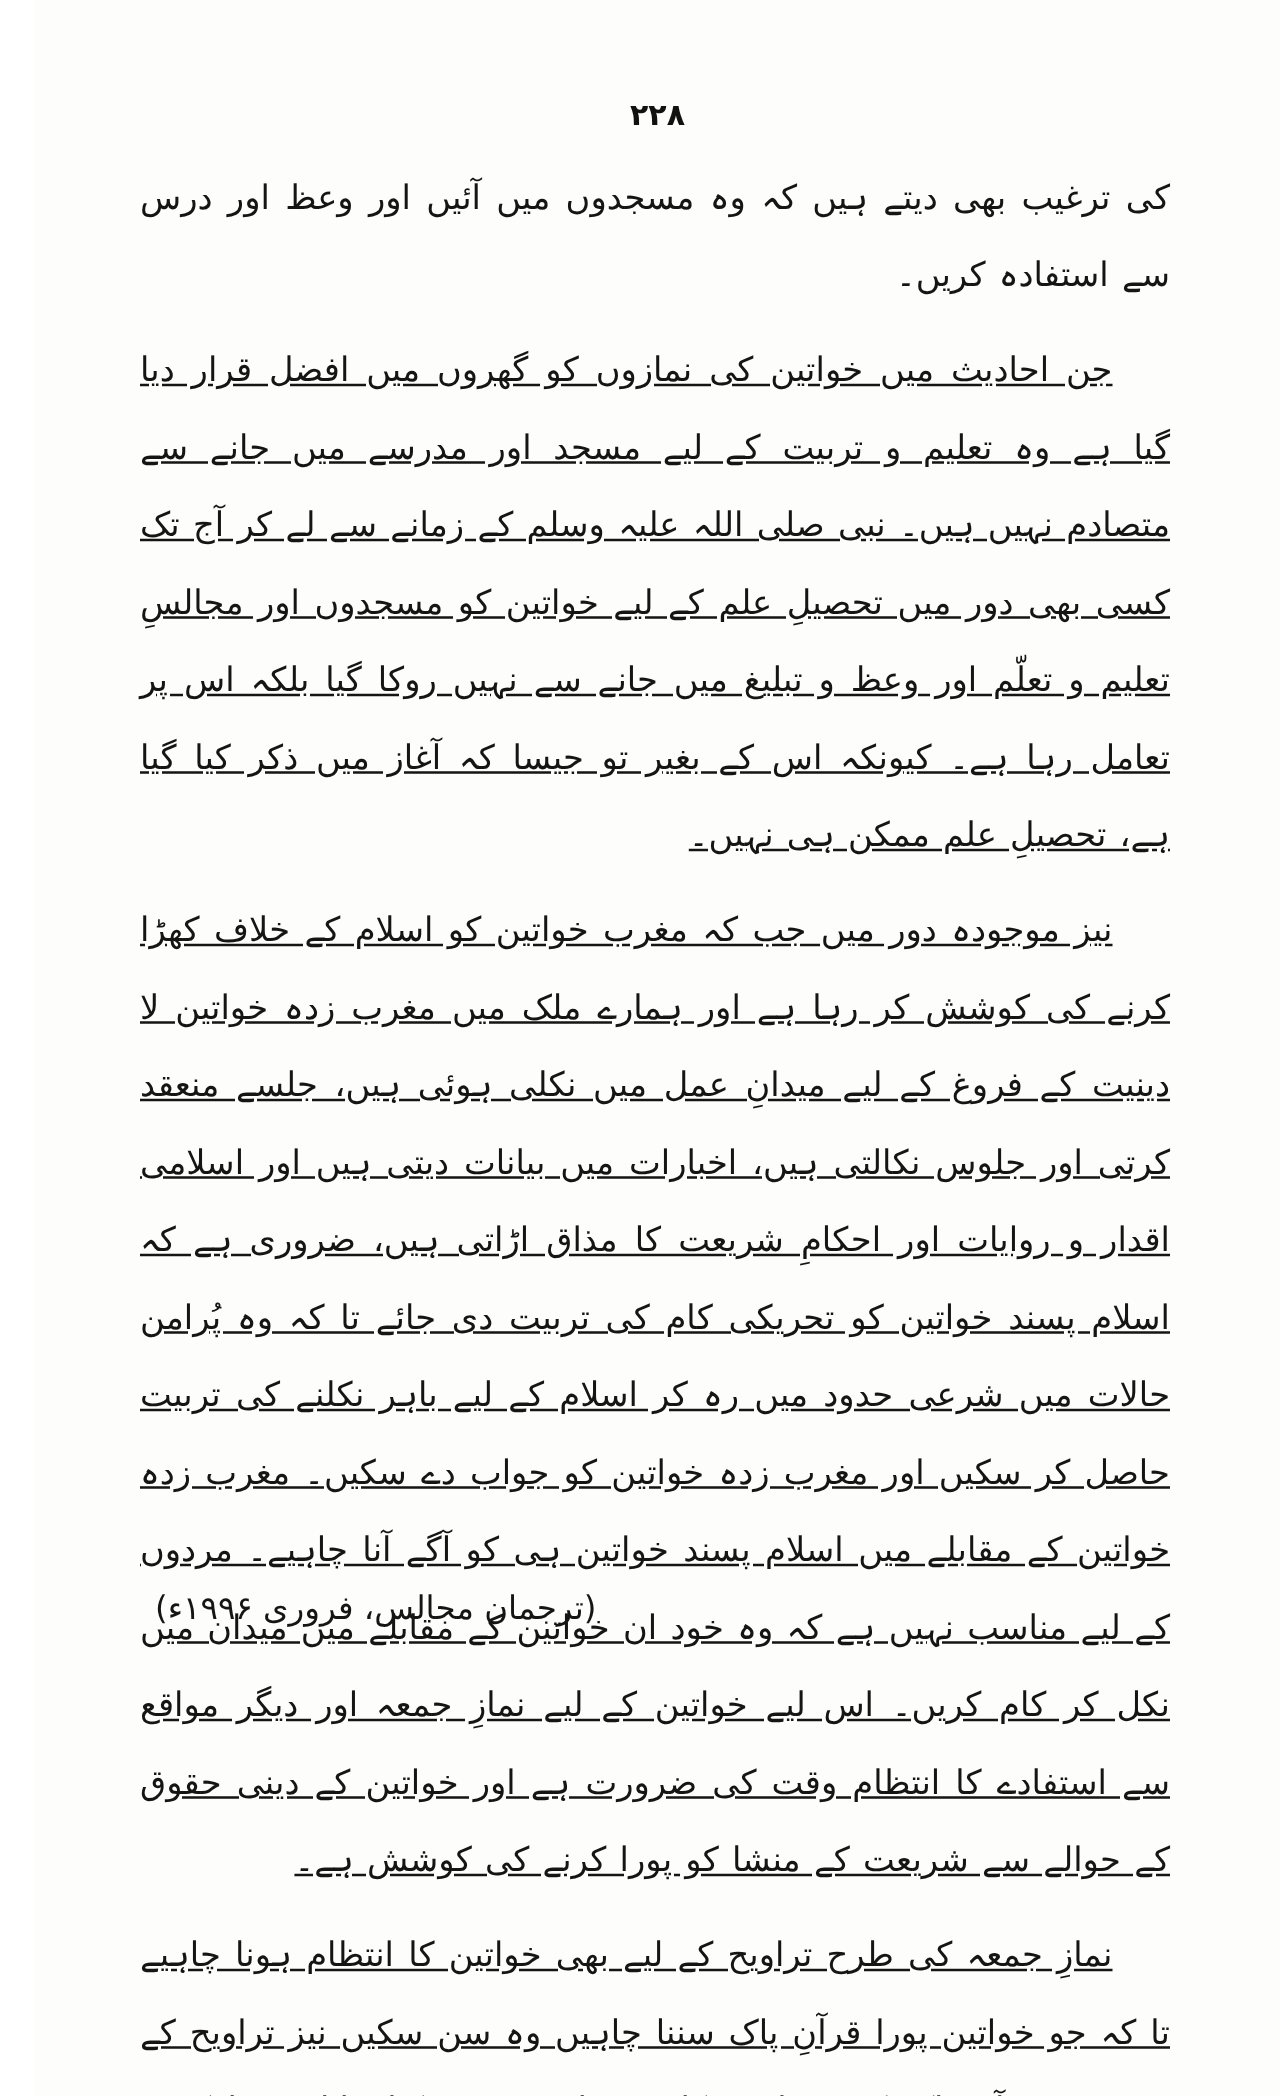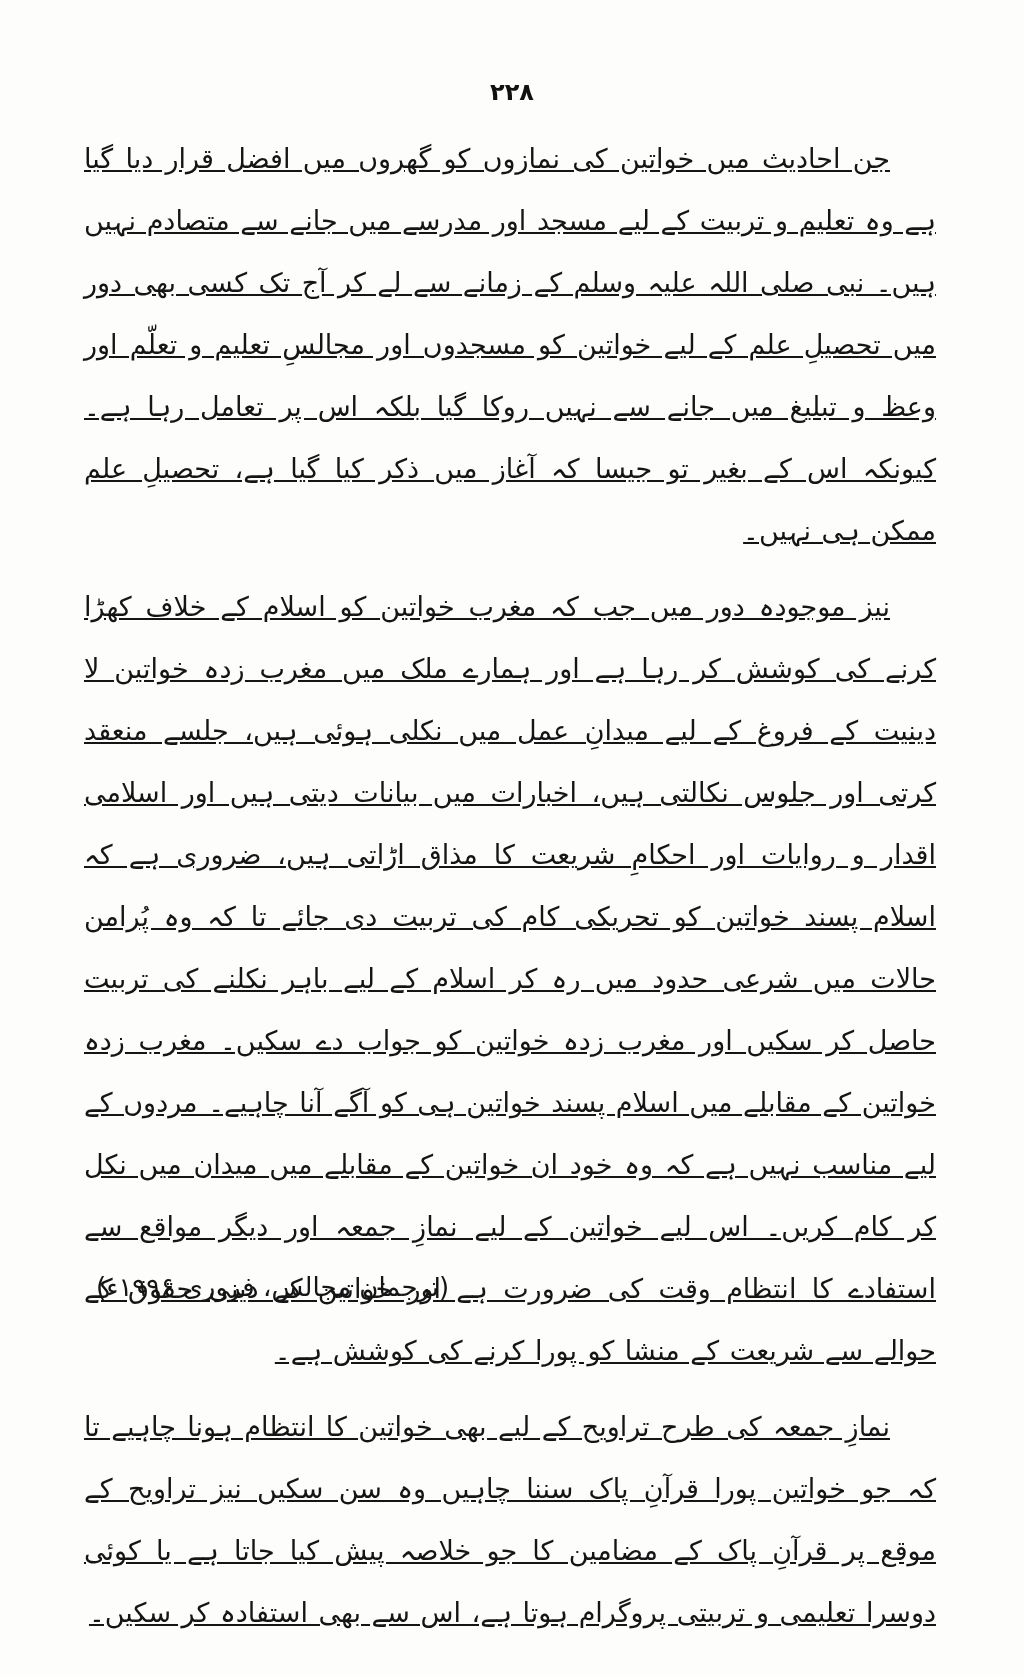--- a/index.html
+++ b/index.html
@@ -12,20 +12,21 @@
     height: 1677px;
     position: relative;
     font-family: "DejaVu Sans", sans-serif;
     color: #1a1a1a;
     overflow: hidden;
   }
   .scan-page {
     position: absolute;
     inset: 0;
     background: #fdfdfc;
+    margin-left: 28px;
   }
   .page-number {
     position: absolute;
     top: 78px;
     left: 0;
     right: 0;
     text-align: center;
     font-size: 24px;
     font-weight: bold;
     letter-spacing: 2px;
@@ -66,20 +67,21 @@
 </style>
 </head>
 <body>
 
 <div class="scan-page">
 
   <div class="page-number">۲۲۸</div>
 
   <div class="text-block" style="top: 128px;">
 
+    <p class="para continuation">کی ترغیب بھی دیتے ہیں کہ وہ مسجدوں میں آئیں اور وعظ اور درس سے استفادہ کریں۔</p>
 
     <p class="para indent-first">جن احادیث میں خواتین کی نمازوں کو گھروں میں افضل قرار دیا گیا ہے وہ تعلیم و تربیت کے لیے مسجد اور مدرسے میں جانے سے متصادم نہیں ہیں۔ نبی صلی اللہ علیہ وسلم کے زمانے سے لے کر آج تک کسی بھی دور میں تحصیلِ علم کے لیے خواتین کو مسجدوں اور مجالسِ تعلیم و تعلّم اور وعظ و تبلیغ میں جانے سے نہیں روکا گیا بلکہ اس پر تعامل رہا ہے۔ کیونکہ اس کے بغیر تو جیسا کہ آغاز میں ذکر کیا گیا ہے، تحصیلِ علم ممکن ہی نہیں۔</p>
 
     <p class="para indent-first">نیز موجودہ دور میں جب کہ مغرب خواتین کو اسلام کے خلاف کھڑا کرنے کی کوشش کر رہا ہے اور ہمارے ملک میں مغرب زدہ خواتین لا دینیت کے فروغ کے لیے میدانِ عمل میں نکلی ہوئی ہیں، جلسے منعقد کرتی اور جلوس نکالتی ہیں، اخبارات میں بیانات دیتی ہیں اور اسلامی اقدار و روایات اور احکامِ شریعت کا مذاق اڑاتی ہیں، ضروری ہے کہ اسلام پسند خواتین کو تحریکی کام کی تربیت دی جائے تا کہ وہ پُرامن حالات میں شرعی حدود میں رہ کر اسلام کے لیے باہر نکلنے کی تربیت حاصل کر سکیں اور مغرب زدہ خواتین کو جواب دے سکیں۔ مغرب زدہ خواتین کے مقابلے میں اسلام پسند خواتین ہی کو آگے آنا چاہیے۔ مردوں کے لیے مناسب نہیں ہے کہ وہ خود ان خواتین کے مقابلے میں میدان میں نکل کر کام کریں۔ اس لیے خواتین کے لیے نمازِ جمعہ اور دیگر مواقع سے استفادے کا انتظام وقت کی ضرورت ہے اور خواتین کے دینی حقوق کے حوالے سے شریعت کے منشا کو پورا کرنے کی کوشش ہے۔</p>
 
     <p class="para indent-first">نمازِ جمعہ کی طرح تراویح کے لیے بھی خواتین کا انتظام ہونا چاہیے تا کہ جو خواتین پورا قرآنِ پاک سننا چاہیں وہ سن سکیں نیز تراویح کے موقع پر قرآنِ پاک کے مضامین کا جو خلاصہ پیش کیا جاتا ہے یا کوئی دوسرا تعلیمی و تربیتی پروگرام ہوتا ہے، اس سے بھی استفادہ کر سکیں۔</p>
 
   </div>
 
   <div class="citation">(ترجمان مجالس، فروری ۱۹۹۶ء)</div>

